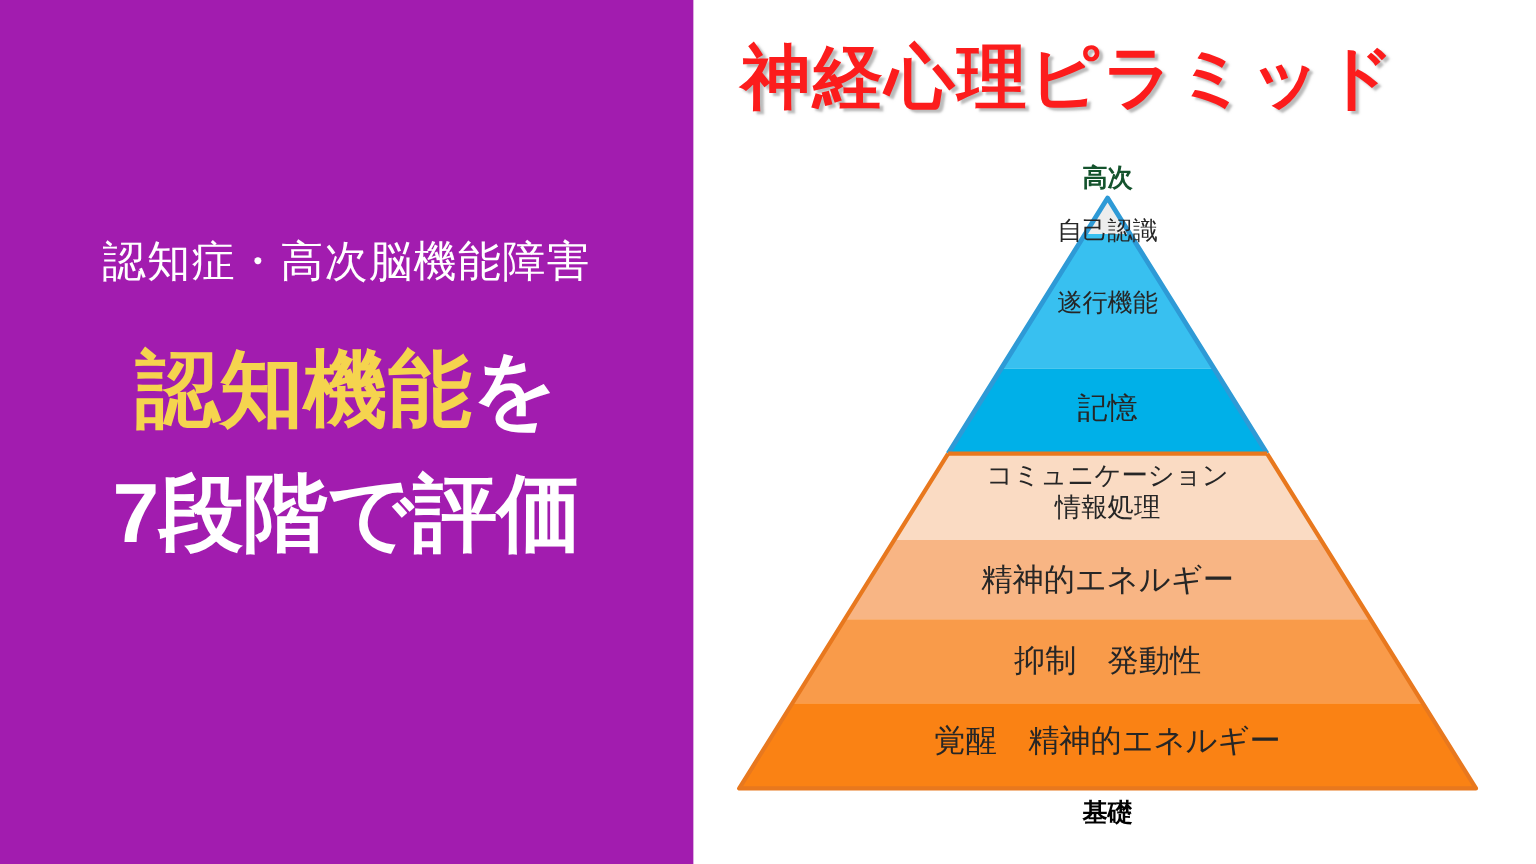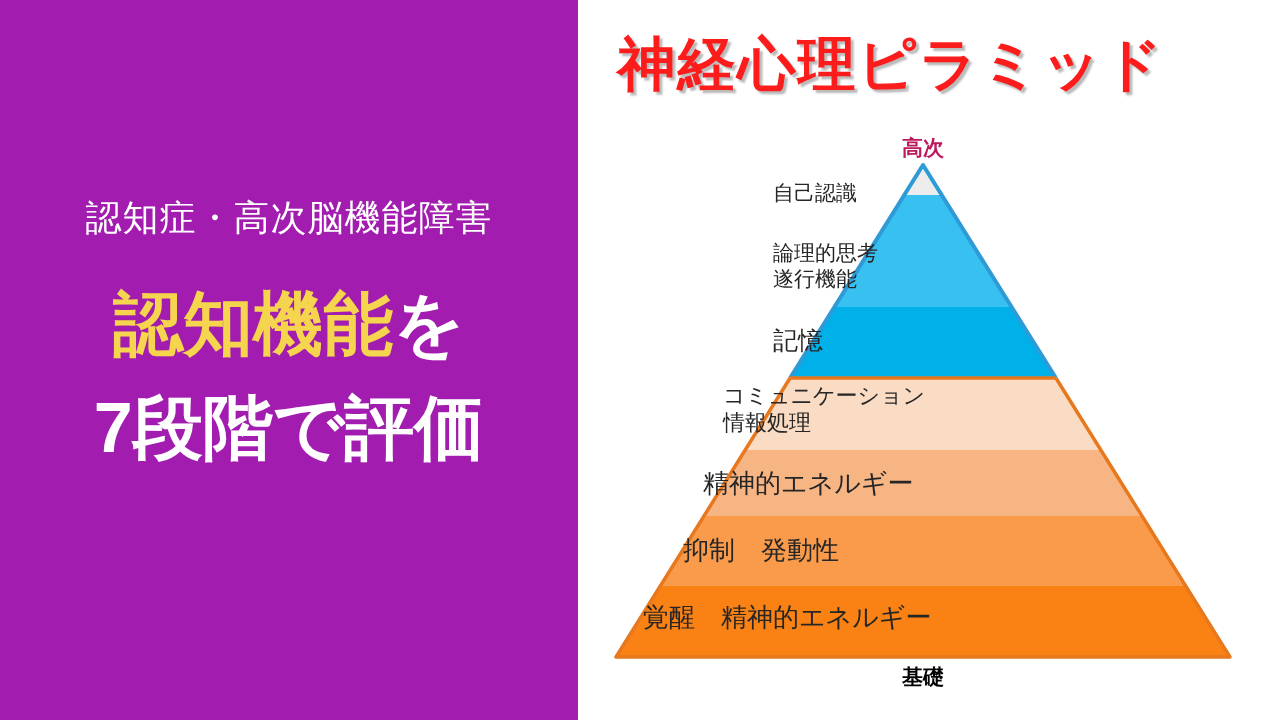--- a/index.html
+++ b/index.html
@@ -69,36 +69,36 @@
     position:absolute;left:578px;top:0;width:702px;height:720px;
   }
   #pyramid-svg{position:absolute;left:0;top:0;width:702px;height:720px;}
 
   .apex-label{
     position:absolute;
     width:160px;
     text-align:center;
     font-size:21px;
     font-weight:bold;
-    color:#be185d;
+    color:#14532d;
     white-space:nowrap;
   }
   .base-label{
     position:absolute;
     width:160px;
     text-align:center;
     font-size:21px;
     font-weight:bold;
     color:#000000;
     white-space:nowrap;
   }
 
   .band-label{
     position:absolute;
-    text-align:left;
+    text-align:center;
     color:#262626;
     white-space:nowrap;
     line-height:1.18;
     pointer-events:none;
   }
   .band-label.two-line{line-height:1.22;}
 </style>
 </head>
 <body>
 
@@ -145,21 +145,20 @@
 
     <div class="apex-label" style="left:265px;top:134px;">高次</div>
 
     <div class="base-label" style="left:265px;top:663px;">基礎</div>
 
     <div class="band-label" style="left:195px;top:181px;width:300px;font-size:21px;">
       <div>自己認識</div>
     </div>
 
     <div class="band-label two-line" style="left:195px;top:240px;width:300px;font-size:21px;">
-      <div>論理的思考</div>
       <div>遂行機能</div>
     </div>
 
     <div class="band-label" style="left:195px;top:326px;width:300px;font-size:25px;">
       <div>記憶</div>
     </div>
 
     <div class="band-label two-line" style="left:145px;top:383px;width:400px;font-size:22px;">
       <div>コミュニケーション</div>
       <div>情報処理</div>

